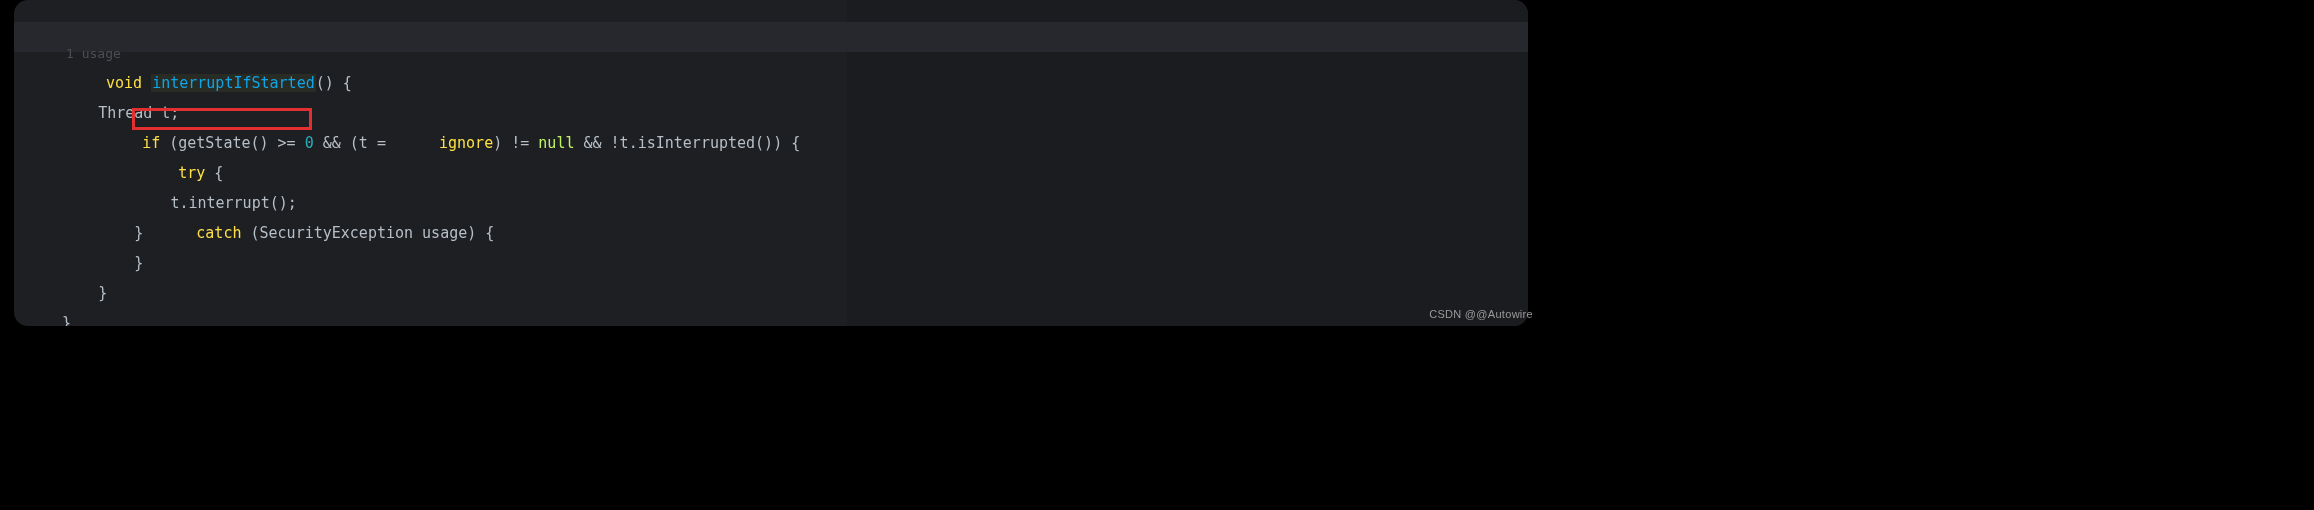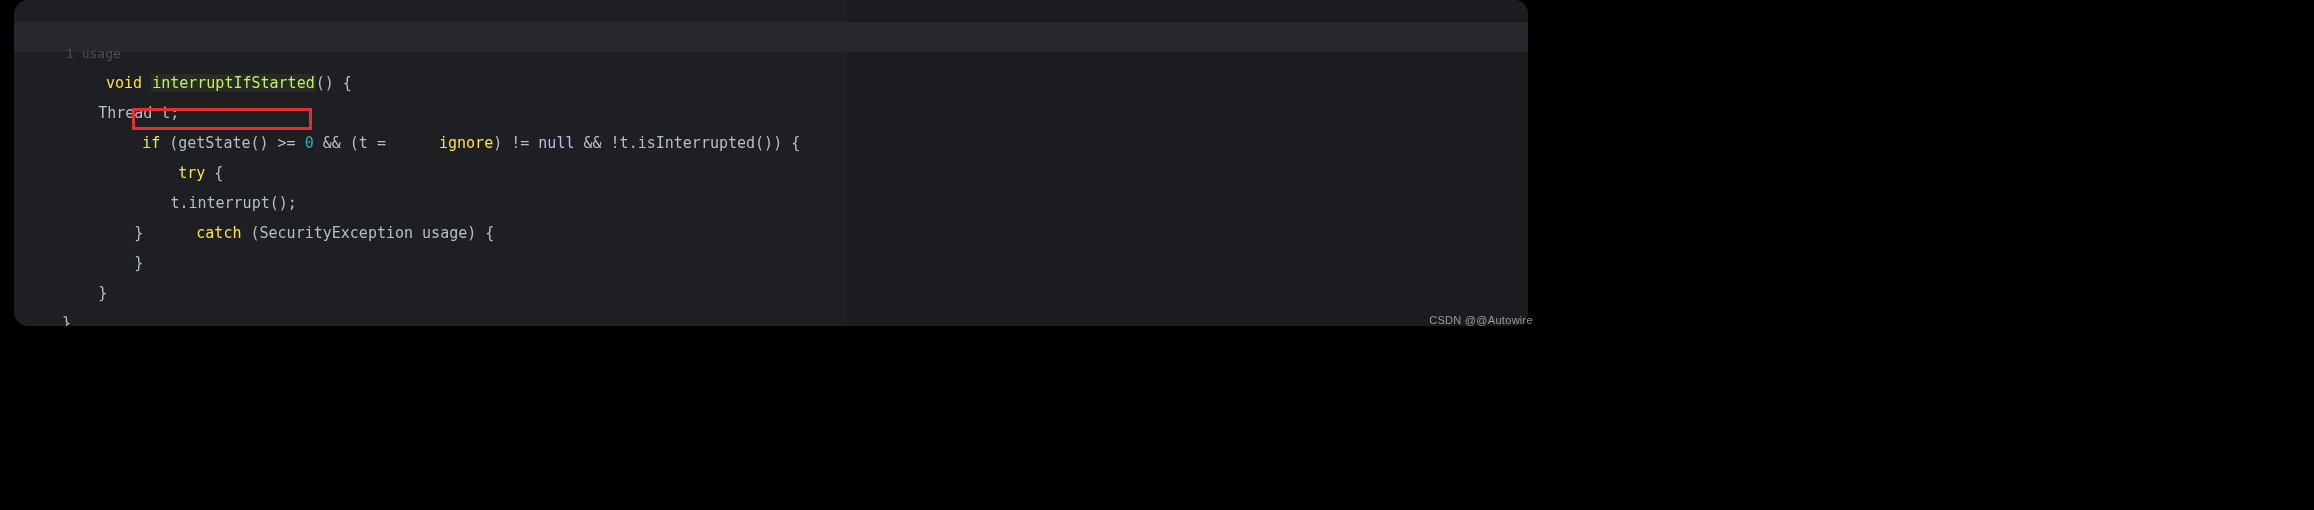--- a/index.html
+++ b/index.html
@@ -49,39 +49,39 @@
   }
   .method-line-bg {
     position: absolute;
     left: 0;
     right: 0;
     top: 22px;
     height: 30px;
     background: #26282e;
   }
   .kw { color: #fde047; margin-left: 44px; }
-  .mname { color: #bef264; background: rgba(60,70,40,0.35); padding: 0 1px; }
+  .mname { color: #0ea5e9; background: rgba(60,70,40,0.35); padding: 0 1px; }
   .id { color: #b6bfc8; margin-top: 36px; }
   .num { color: #2aacb8; }
-  .kwnull { color: #c4b5fd; }
+  .kwnull { color: #bef264; }
   .paren { color: #b6bfc8; }
   .brace { color: #b6bfc8; }
   .highlight-box {
     border: 3px solid #e23030;
     position: absolute;
     left: 118px;
     top: 108px;
     width: 180px;
     height: 22px;
     pointer-events: none;
   }
   .watermark {
     position: absolute;
     right: 10px;
-    bottom: 14px;
+    bottom: 20px;
     color: #9a9a9a;
     font-size: 11px;
     font-family: sans-serif;
     letter-spacing: 0.3px;
   }
 </style>
 </head>
 <body>
 
 <div class="editor-frame">

